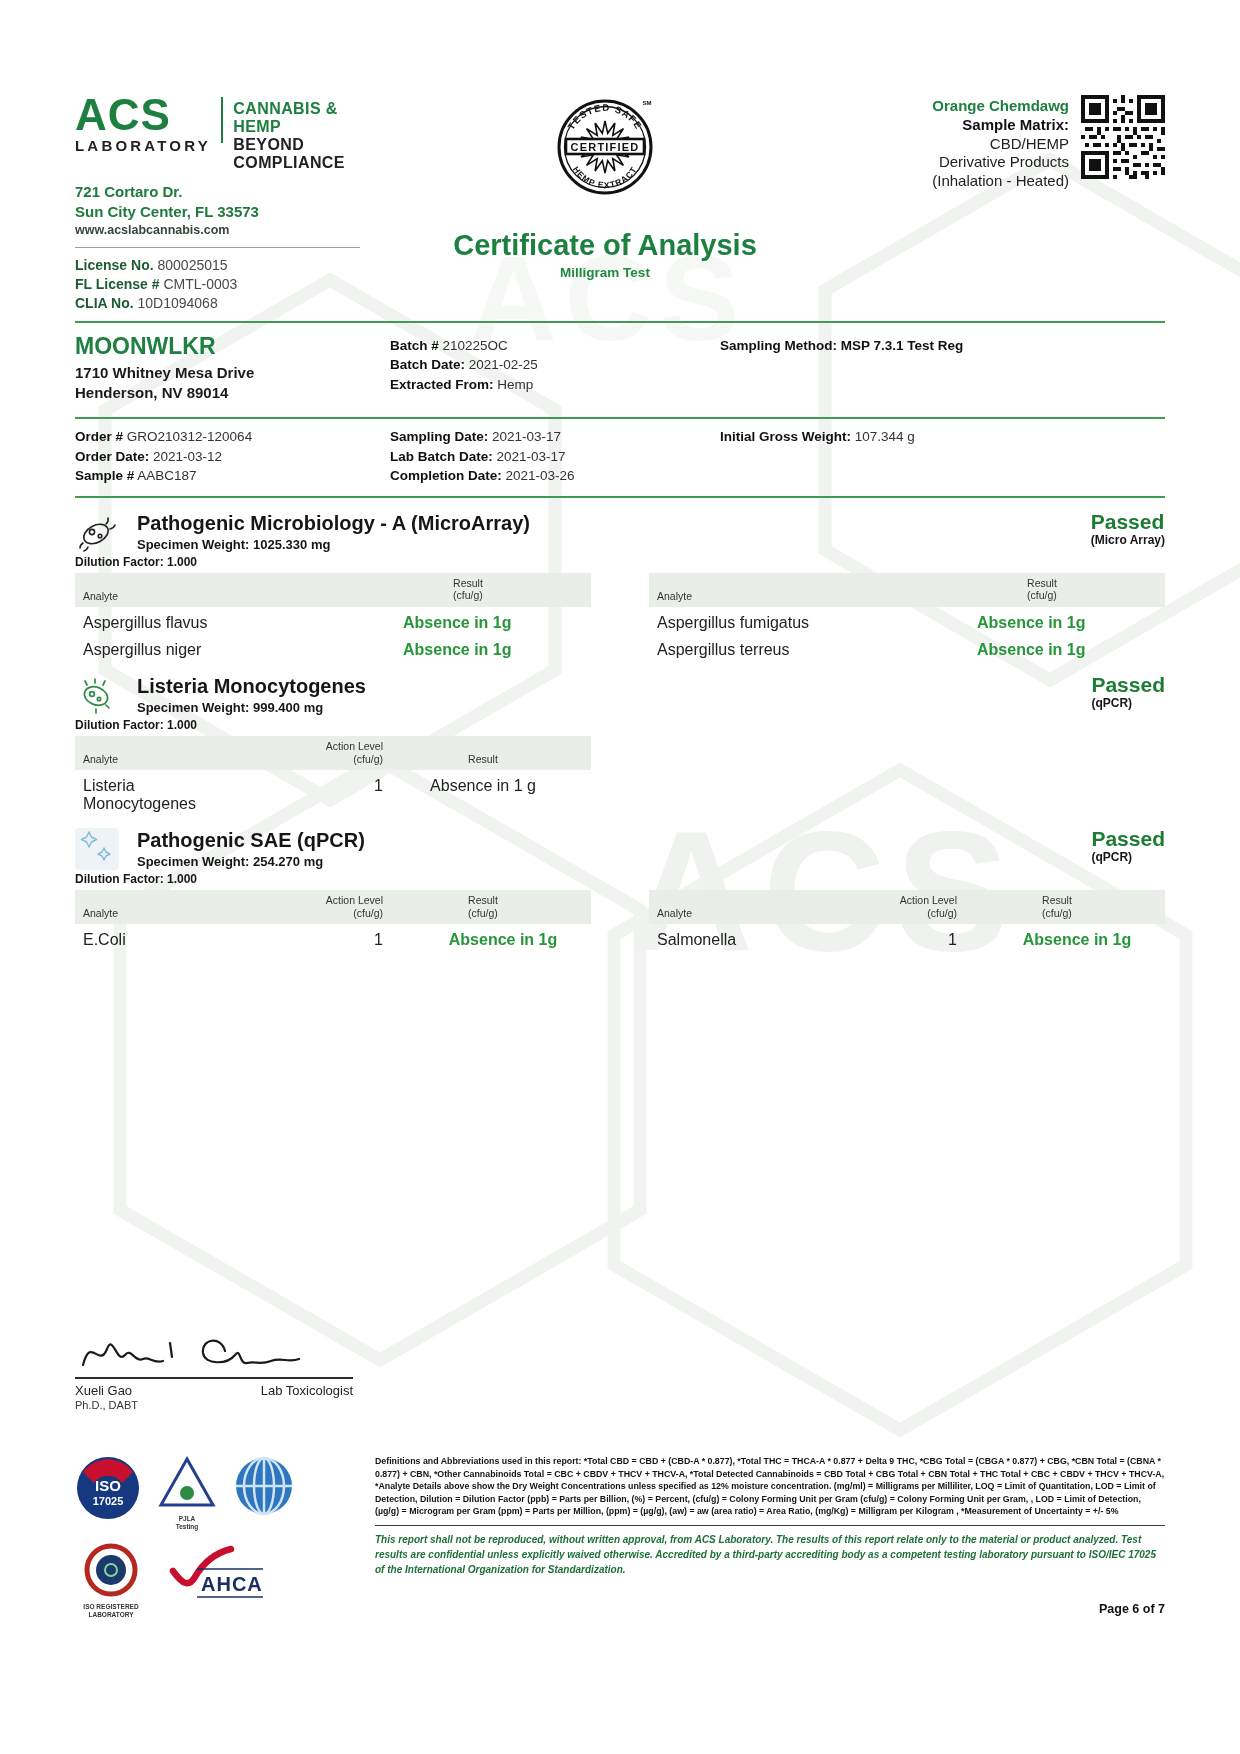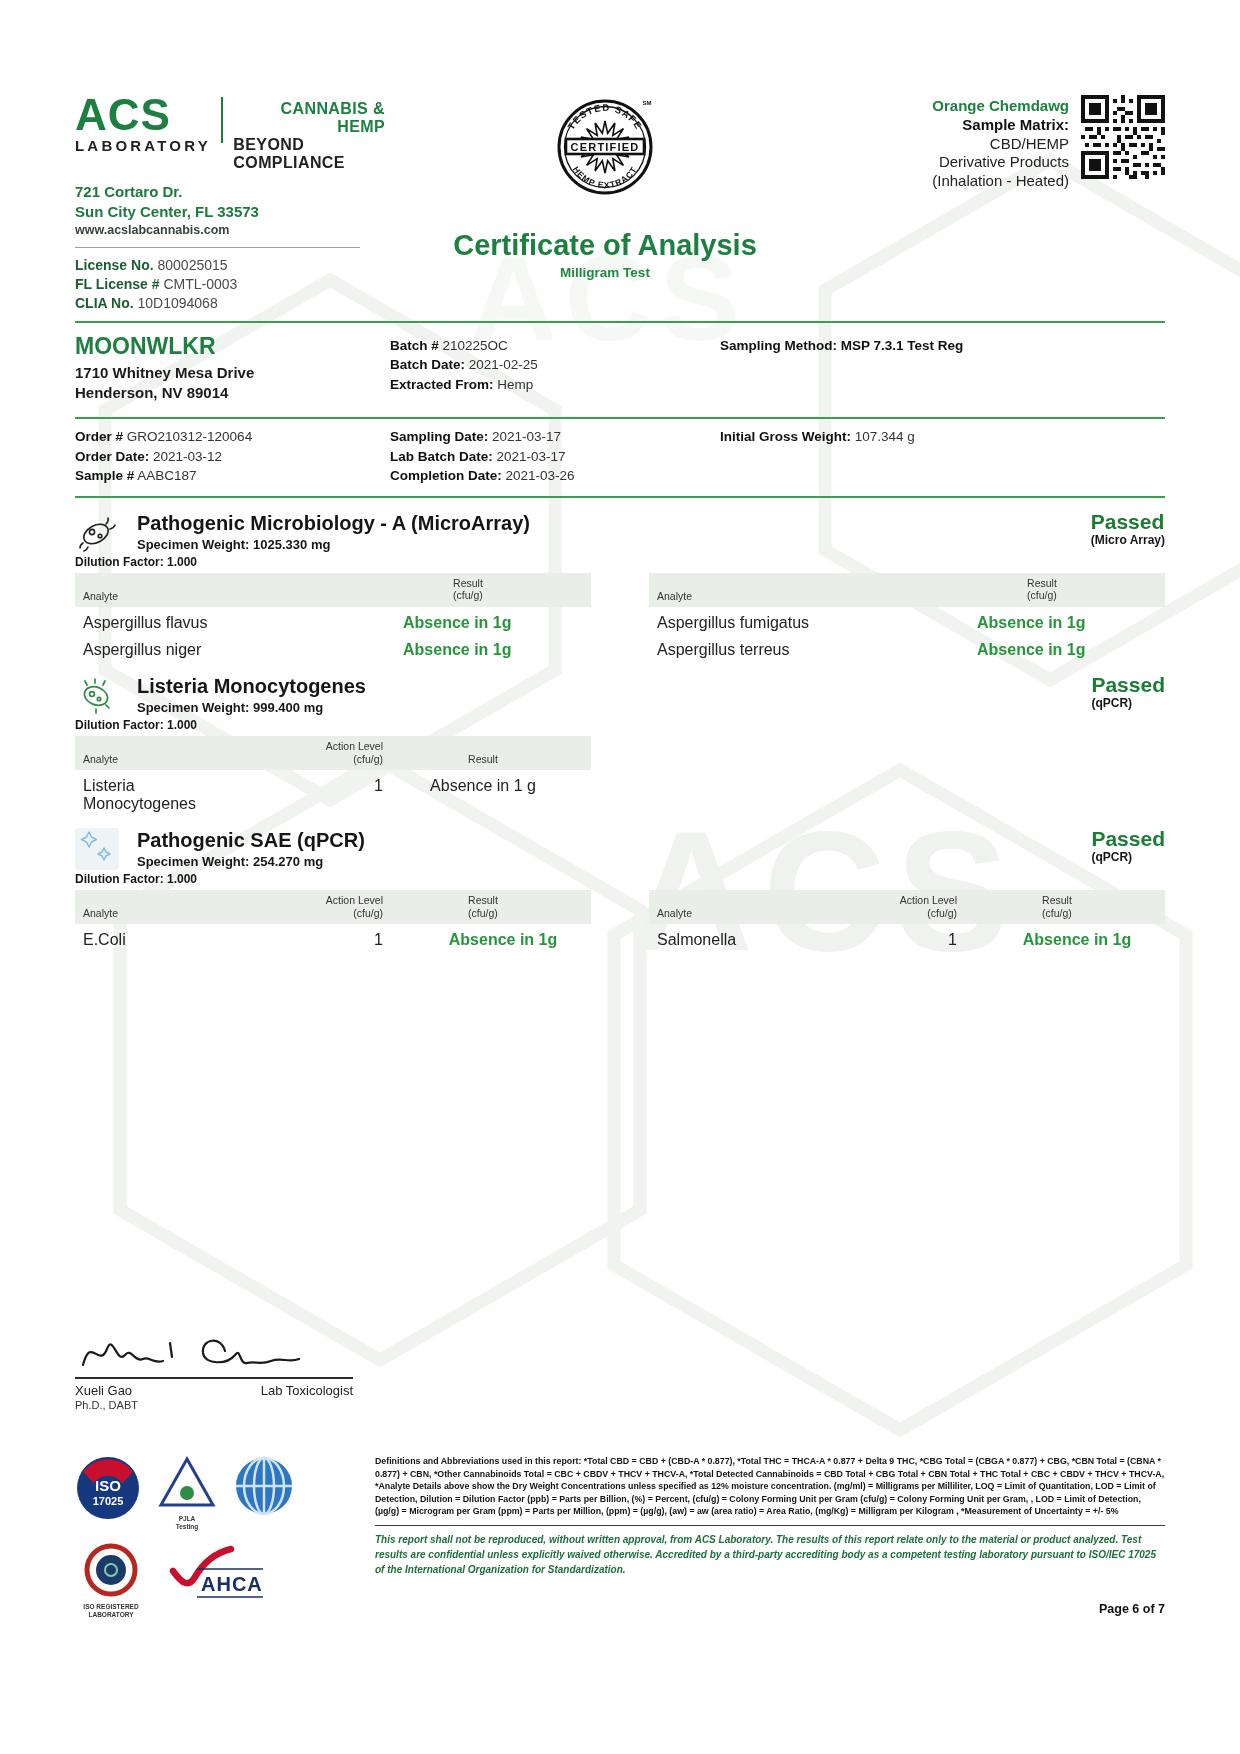--- a/index.html
+++ b/index.html
@@ -10,21 +10,21 @@
   .content { position:relative; z-index:1; padding:0 75px; }
 
   
   .hdr { display:flex; margin-top:95px; }
   .hdr-left { width:310px; }
   .logo-row { display:flex; align-items:flex-start; }
   .logo-acs { font-size:44px; font-weight:bold; color:#1d8040; line-height:0.9; letter-spacing:1px; }
   .logo-lab { font-size:15px; font-weight:bold; color:#222; letter-spacing:3.2px; margin-top:2px; }
   .logo-bar { width:3px; height:46px; background:#1d8040; margin:2px 10px 0 10px; }
   .logo-tags { margin-top:5px; }
-  .logo-tag1 { color:#1d8040; font-weight:bold; font-size:16px; letter-spacing:0.4px;text-align:right; }
+  .logo-tag1 { color:#1d8040; font-weight:bold; font-size:16px; letter-spacing:0.4px; }
   .logo-tag2 { color:#222; font-weight:bold; font-size:16px; letter-spacing:0.4px; }
   .addr { margin-top:10px; font-size:15px; font-weight:bold; color:#1d7a3c; line-height:1.3; }
   .site { font-size:12.5px; font-weight:bold; color:#37453b; margin-top:2px; }
   .gray-hr { border-top:1.5px solid #9aa29c; margin:10px 0 8px 0; width:285px; }
   .lic { font-size:14px; line-height:1.35; }
   .lic .k { font-weight:bold; color:#1d5c32; }
   .lic .v { color:#4a4a4a; }
 
   .hdr-mid { flex:1; display:flex; flex-direction:column; align-items:center; }
   .seal { width:100px; height:100px; }

